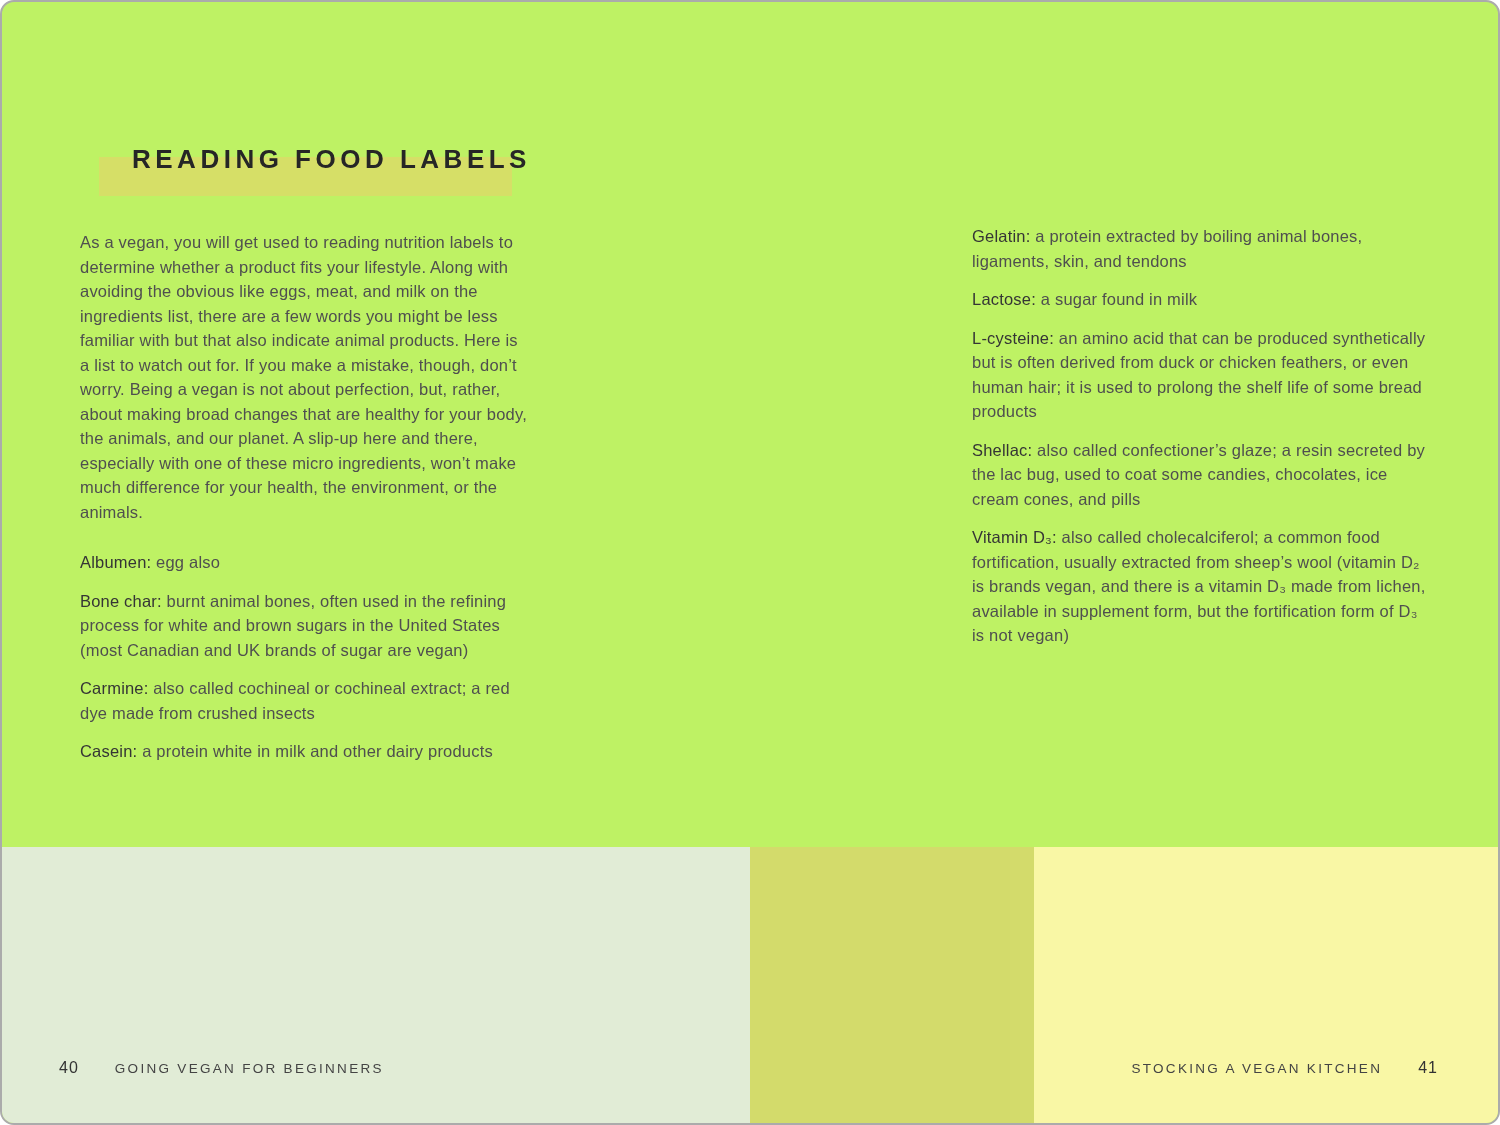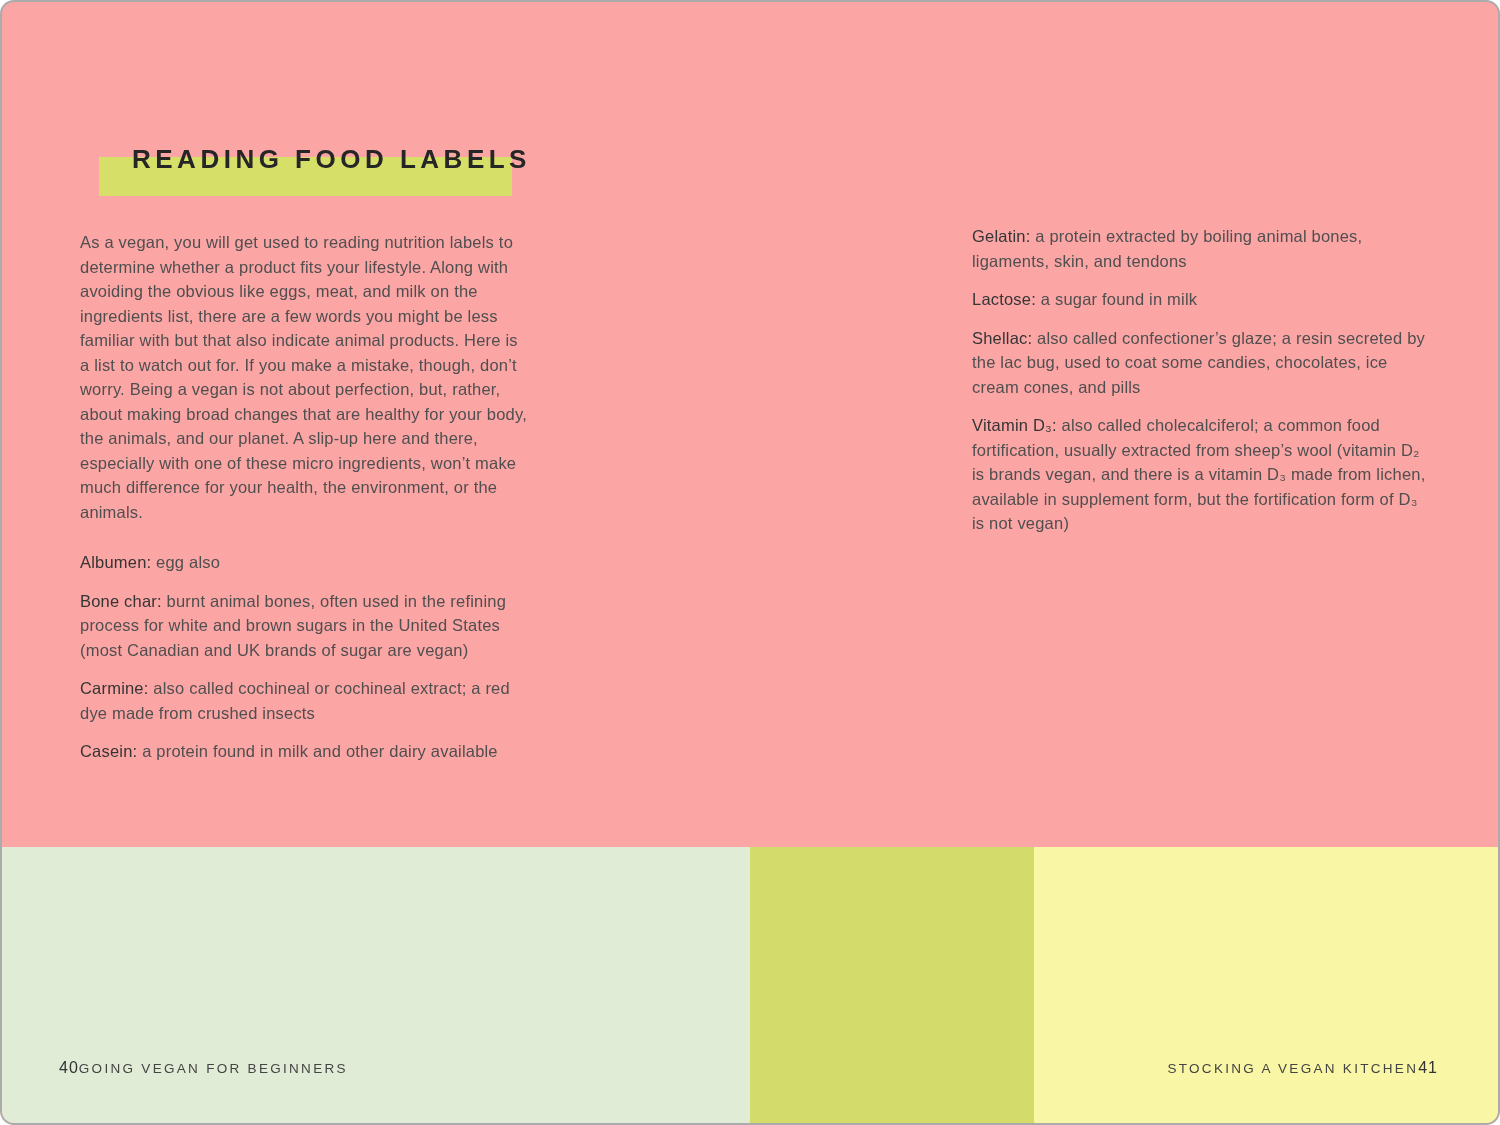--- a/index.html
+++ b/index.html
@@ -3,21 +3,21 @@
 <meta charset="utf-8">
 <style>
   html, body { margin: 0; padding: 0; background: #ffffff; }
   body { font-family: "Liberation Sans", sans-serif; }
 
   .page {
     position: relative;
     width: 1500px;
     height: 1125px;
     box-sizing: border-box;
-    background: #fca5a5;
+    background: #bef264;
     border: 2px solid #ababab;
     border-radius: 14px;
     overflow: hidden;
   }
 
   
   .col-left {
     position: absolute;
     left: 78px;
     top: 142px;
@@ -84,20 +84,21 @@
   .band-left  { left: 0;      width: 748px;  background: #e1ecd6; }
   .band-mid   { left: 748px;  width: 284px;  background: #d3db6b; }
   .band-right { left: 1032px; right: 0;      background: #f9f7a5; }
 
   
   .footer {
     position: absolute;
     top: 1057px;
     display: flex;
     align-items: baseline;
+    gap: 36px;
     z-index: 2;
   }
   .footer-left  { left: 57px; }
   .footer-right { right: 60px; }
   .page-number {
     font-size: 16px;
     letter-spacing: 1px;
     color: #333333;
   }
   .footer-label {
@@ -128,34 +129,38 @@
     <p class="def">
       <span class="term">Bone char:</span>
       <span>burnt animal bones, often used in the refining process for white and brown sugars in the United States (most Canadian and UK brands of sugar are vegan)</span>
     </p>
     <p class="def">
       <span class="term">Carmine:</span>
       <span>also called cochineal or cochineal extract; a red dye made from crushed insects</span>
     </p>
     <p class="def">
       <span class="term">Casein:</span>
-      <span>a protein found in milk and other dairy available</span>
+      <span>a protein white in milk and other dairy products</span>
     </p>
 
   </div>
 
   <div class="col-right">
 
     <p class="def">
       <span class="term">Gelatin:</span>
       <span>a protein extracted by boiling animal bones, ligaments, skin, and tendons</span>
     </p>
     <p class="def">
       <span class="term">Lactose:</span>
       <span>a sugar found in milk</span>
+    </p>
+    <p class="def">
+      <span class="term">L-cysteine:</span>
+      <span>an amino acid that can be produced synthetically but is often derived from duck or chicken feathers, or even human hair; it is used to prolong the shelf life of some bread products</span>
     </p>
     <p class="def">
       <span class="term">Shellac:</span>
       <span>also called confectioner’s glaze; a resin secreted by the lac bug, used to coat some candies, chocolates, ice cream cones, and pills</span>
     </p>
     <p class="def">
       <span class="term">Vitamin D₃:</span>
       <span>also called cholecalciferol; a common food fortification, usually extracted from sheep’s wool (vitamin D₂ is brands vegan, and there is a vitamin D₃ made from lichen, available in supplement form, but the fortification form of D₃ is not vegan)</span>
     </p>
 

